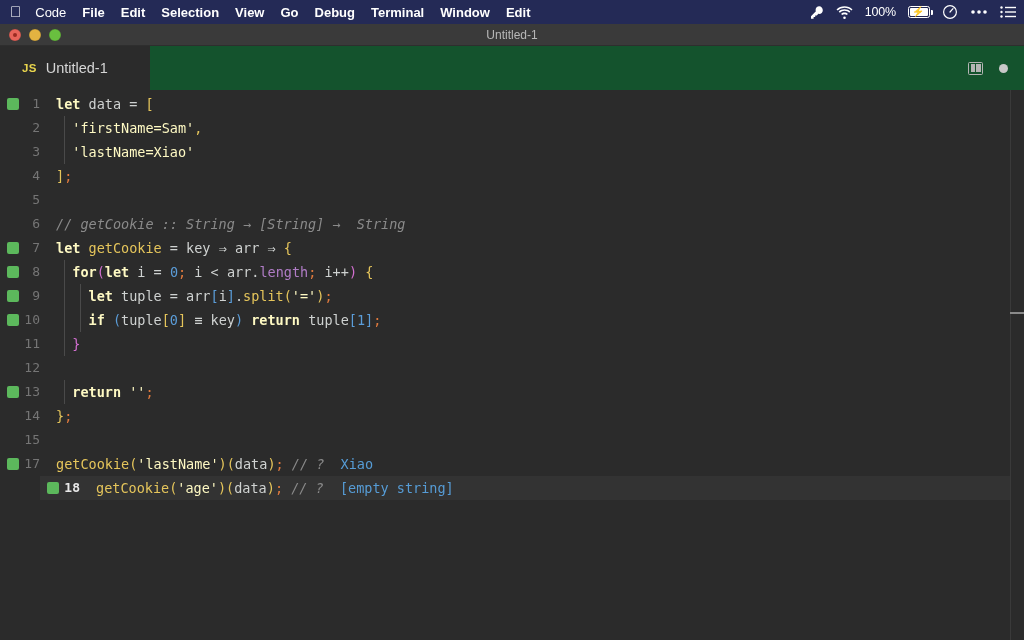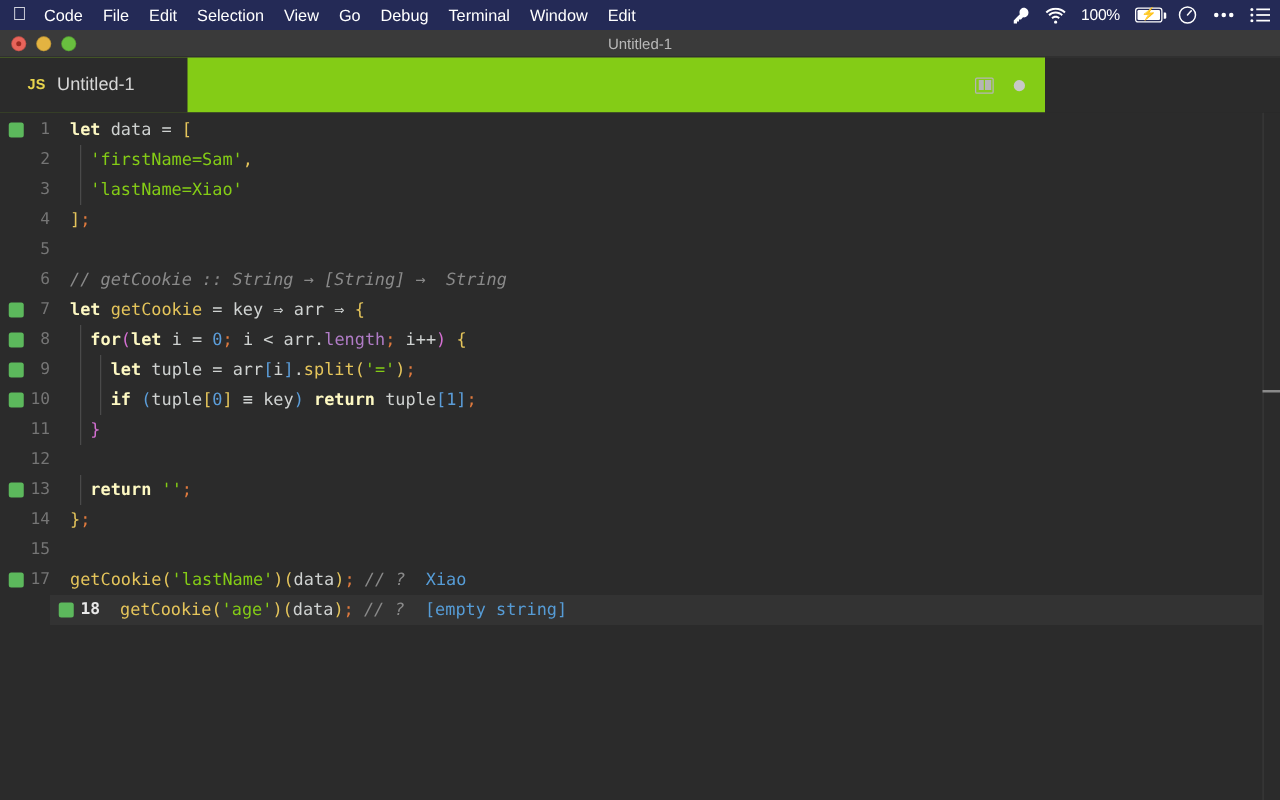--- a/index.html
+++ b/index.html
@@ -17,21 +17,21 @@
     display:flex; align-items:center;
     padding:0 8px 0 10px;
     color:#ffffff;
     font-size:13px;
     position:relative;
   }
   #menubar .apple{
     font-size:15px; line-height:1; margin-right:14px;
     position:relative; top:-1px;
   }
-  #menubar .mitem{ margin-right:16px; white-space:nowrap; }
+  #menubar .mitem{ margin-right:16px; white-space:nowrap;font-weight:bold; }
   #menubar .mitem.bold{ font-weight:normal; }
   #menubar .spacer{ flex:1; }
   #menubar .right{ display:flex; align-items:center; gap:12px; }
   #menubar .right .ic{ display:flex; align-items:center; }
   .pct{ font-size:12.5px; letter-spacing:-0.2px; }
 
   .batt{
     width:22px;height:12px;border:1.6px solid #fff;border-radius:2.5px;
     position:relative; display:flex; align-items:center; justify-content:center;
   }
@@ -56,22 +56,22 @@
   .l-red:after{content:"";display:block;width:4px;height:4px;border-radius:50%;background:#9b2b22;margin:4px auto;}
   .l-yel{ background:#e3b341; box-shadow:inset 0 0 0 0.5px rgba(0,0,0,.22); }
   .l-grn{ background:#69bf3f; box-shadow:inset 0 0 0 0.5px rgba(0,0,0,.22); }
   #titlebar .wtitle{
     position:absolute; left:0; right:0; text-align:center;
     color:#b8b8b8; font-size:12px; pointer-events:none;
   }
 
   
   #tabbar{
-    height:44px; width:836px;
-    background:#84cc16;
+    height:44px; width:1024px;
+    background:#14532d;
     display:flex; align-items:stretch;
     position:relative;
   }
   #tab{
     display:flex; align-items:center; gap:9px;
     padding:0 16px 0 22px;
     background:#2b2b2b;
     color:#d6d6d6; font-size:14.5px;
     min-width:150px;
   }
@@ -120,21 +120,21 @@
 
   
   .guide{
     position:absolute; top:0; bottom:0; width:1px; background:#4a4a4a;
   }
 
   
   .kw   { color:#fef9c3; font-weight:bold; }   
   .fn   { color:#e5c55b; }                      
   .var  { color:#cfd2d1; }
-  .str  { color:#84cc16; }
+  .str  { color:#fef9c3; }
   .num0 { color:#5b9dd9; }
   .punct{ color:#cfd2d1; }
   .brk-y{ color:#e5c55b; }
   .brk-p{ color:#d36fd1; }
   .brk-b{ color:#5b9dd9; }
   .prop { color:#b07cc6; }
   .cmt  { color:#8a8a8a; font-style:italic; }
   .res  { color:#569cd6; }
   .op   { color:#cfd2d1; }
   .semi { color:#e07a3e; }

